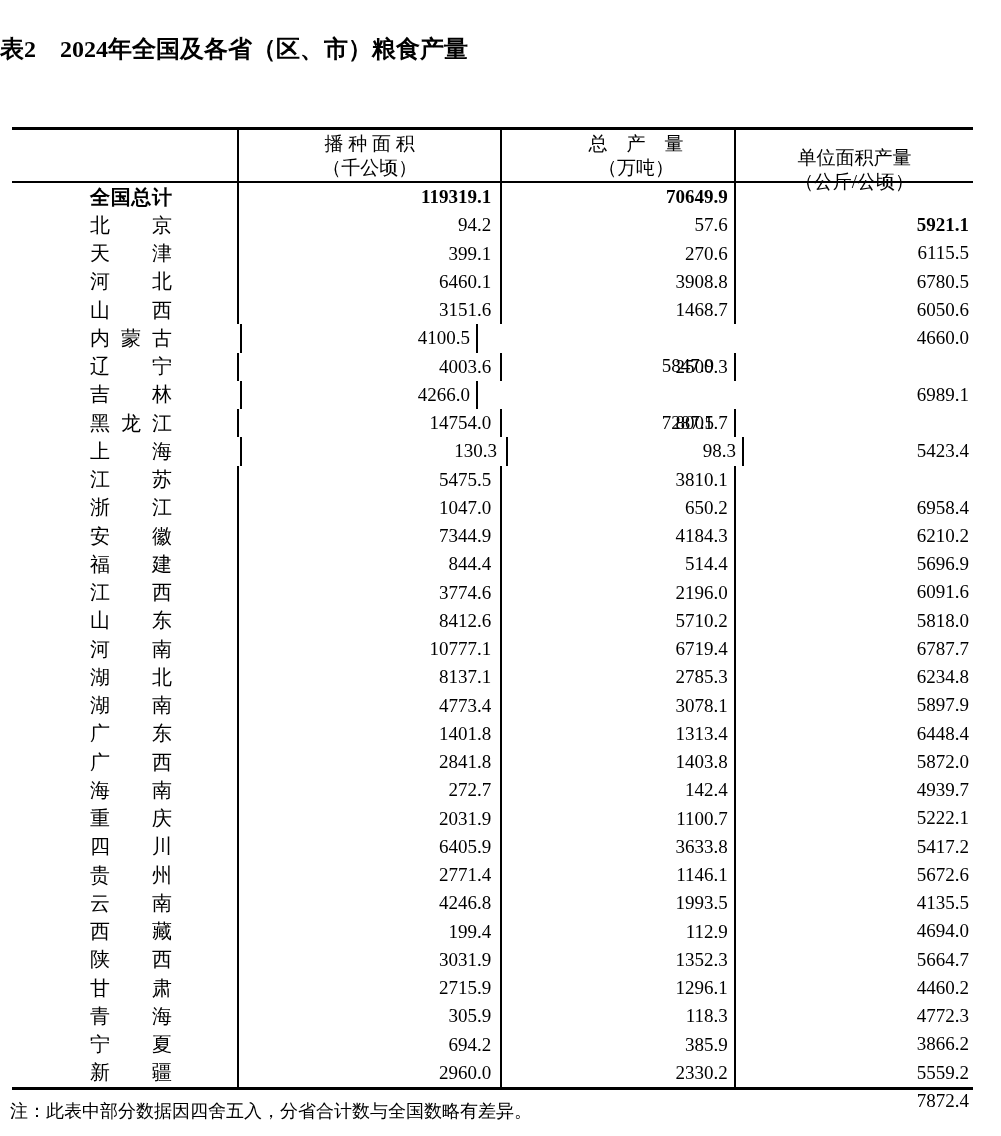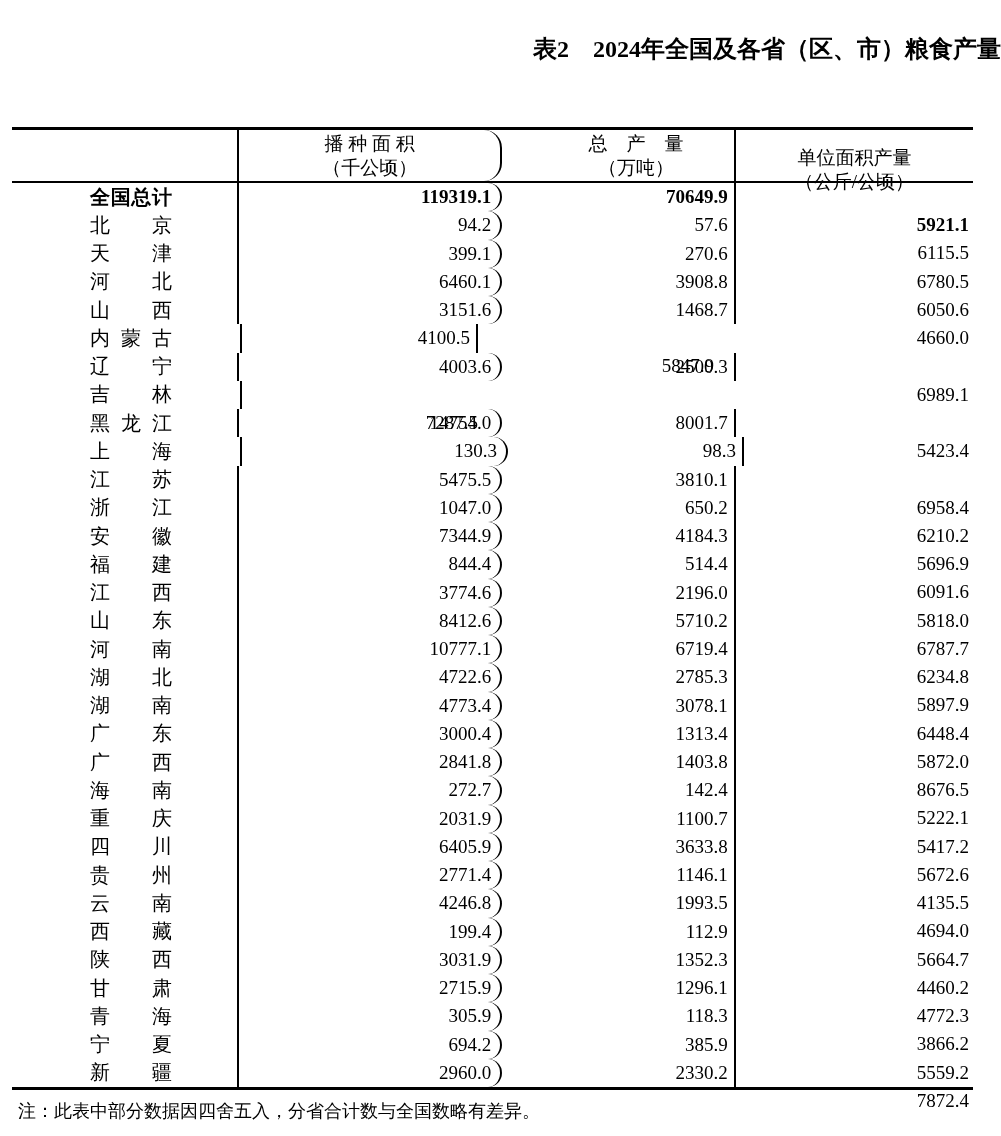--- a/index.html
+++ b/index.html
@@ -5,57 +5,57 @@
   * { box-sizing: border-box; margin: 0; padding: 0; }
   html, body { background: #ffffff; }
   body {
     width: 1001px; height: 1136px;
     color: #000;
     font-family: "Liberation Serif", "DejaVu Serif", serif;
     overflow: hidden;
   }
   .title {
     margin-top: 36px;
-    text-align: right;
+    text-align: left;
     font-size: 24px;
     font-weight: bold;
     line-height: 27px;
   }
   .table {
     margin: 64px 0 0 12px;
     width: 961px;
     border-top: 3px solid #000;
     border-bottom: 3px solid #000;
   }
   .thead { display: flex; border-bottom: 2px solid #000; height: 53px; }
   .hcell {
     display: flex; flex-direction: column;
     justify-content: center; align-items: center;
     font-size: 19px; line-height: 24px;
   }
   .c0 { width: 230px; border-right: 2px solid #000; }
-  .c1 { width: 266px; border-right: 2px solid #000; border-radius: 18px; }
+  .c1 { width: 266px; border-right: 2px solid #000; }
   .c2 { width: 236px; border-right: 2px solid #000; padding-left: 36px; }
   .c3 { width: 240px; margin-top: 28px; }
   .tbody .row { display: flex; height: 28.25px; font-size: 19px; }
   .row .cell { display: flex; align-items: center; height: 100%; }
   .cell.num { justify-content: flex-end; font-variant-numeric: lining-nums; }
   .c1.num { padding-right: 9px; }
   .c2.num { padding-right: 6px; }
   .c3.num { padding-right: 4px; }
   .region-name {
     display: inline-flex;
     justify-content: space-between;
     width: 82px;
     margin-left: 78px;
     font-size: 20px;
   }
   .row.bold { font-weight: bold; }
   .note {
-    margin: 9px 0 0 18px;
+    margin: 9px 0 0 10px;
     font-size: 18px;
     line-height: 24px;
   }
 </style>
 </head>
 <body>
 
 <div class="page">
 
   <h1 class="title">表2　2024年全国及各省（区、市）粮食产量</h1>
@@ -156,20 +156,21 @@
           <div class="cell num c2">2500.3</div>
           <div class="cell num c3">6989.1</div>
         </div>
         <div class="row">
           <div class="cell c0">
             <span class="region-name">
               <span>吉</span>
               <span>林</span>
             </span>
           </div>
+          <div class="cell num c2">4266.0</div>
           <div class="cell num c3">7287.5</div>
         </div>
         <div class="row">
           <div class="cell c0">
             <span class="region-name">
               <span>黑</span>
               <span>龙</span>
               <span>江</span>
             </span>
           </div>
@@ -264,21 +265,21 @@
           <div class="cell num c2">6719.4</div>
           <div class="cell num c3">6234.8</div>
         </div>
         <div class="row">
           <div class="cell c0">
             <span class="region-name">
               <span>湖</span>
               <span>北</span>
             </span>
           </div>
-          <div class="cell num c1">4722.6</div>
+          <div class="cell num c1">8137.1</div>
           <div class="cell num c2">2785.3</div>
           <div class="cell num c3">5897.9</div>
         </div>
         <div class="row">
           <div class="cell c0">
             <span class="region-name">
               <span>湖</span>
               <span>南</span>
             </span>
           </div>
@@ -286,34 +287,34 @@
           <div class="cell num c2">3078.1</div>
           <div class="cell num c3">6448.4</div>
         </div>
         <div class="row">
           <div class="cell c0">
             <span class="region-name">
               <span>广</span>
               <span>东</span>
             </span>
           </div>
-          <div class="cell num c1">3000.4</div>
+          <div class="cell num c1">1401.8</div>
           <div class="cell num c2">1313.4</div>
           <div class="cell num c3">5872.0</div>
         </div>
         <div class="row">
           <div class="cell c0">
             <span class="region-name">
               <span>广</span>
               <span>西</span>
             </span>
           </div>
           <div class="cell num c1">2841.8</div>
           <div class="cell num c2">1403.8</div>
-          <div class="cell num c3">8676.5</div>
+          <div class="cell num c3">4939.7</div>
         </div>
         <div class="row">
           <div class="cell c0">
             <span class="region-name">
               <span>海</span>
               <span>南</span>
             </span>
           </div>
           <div class="cell num c1">272.7</div>
           <div class="cell num c2">142.4</div>

